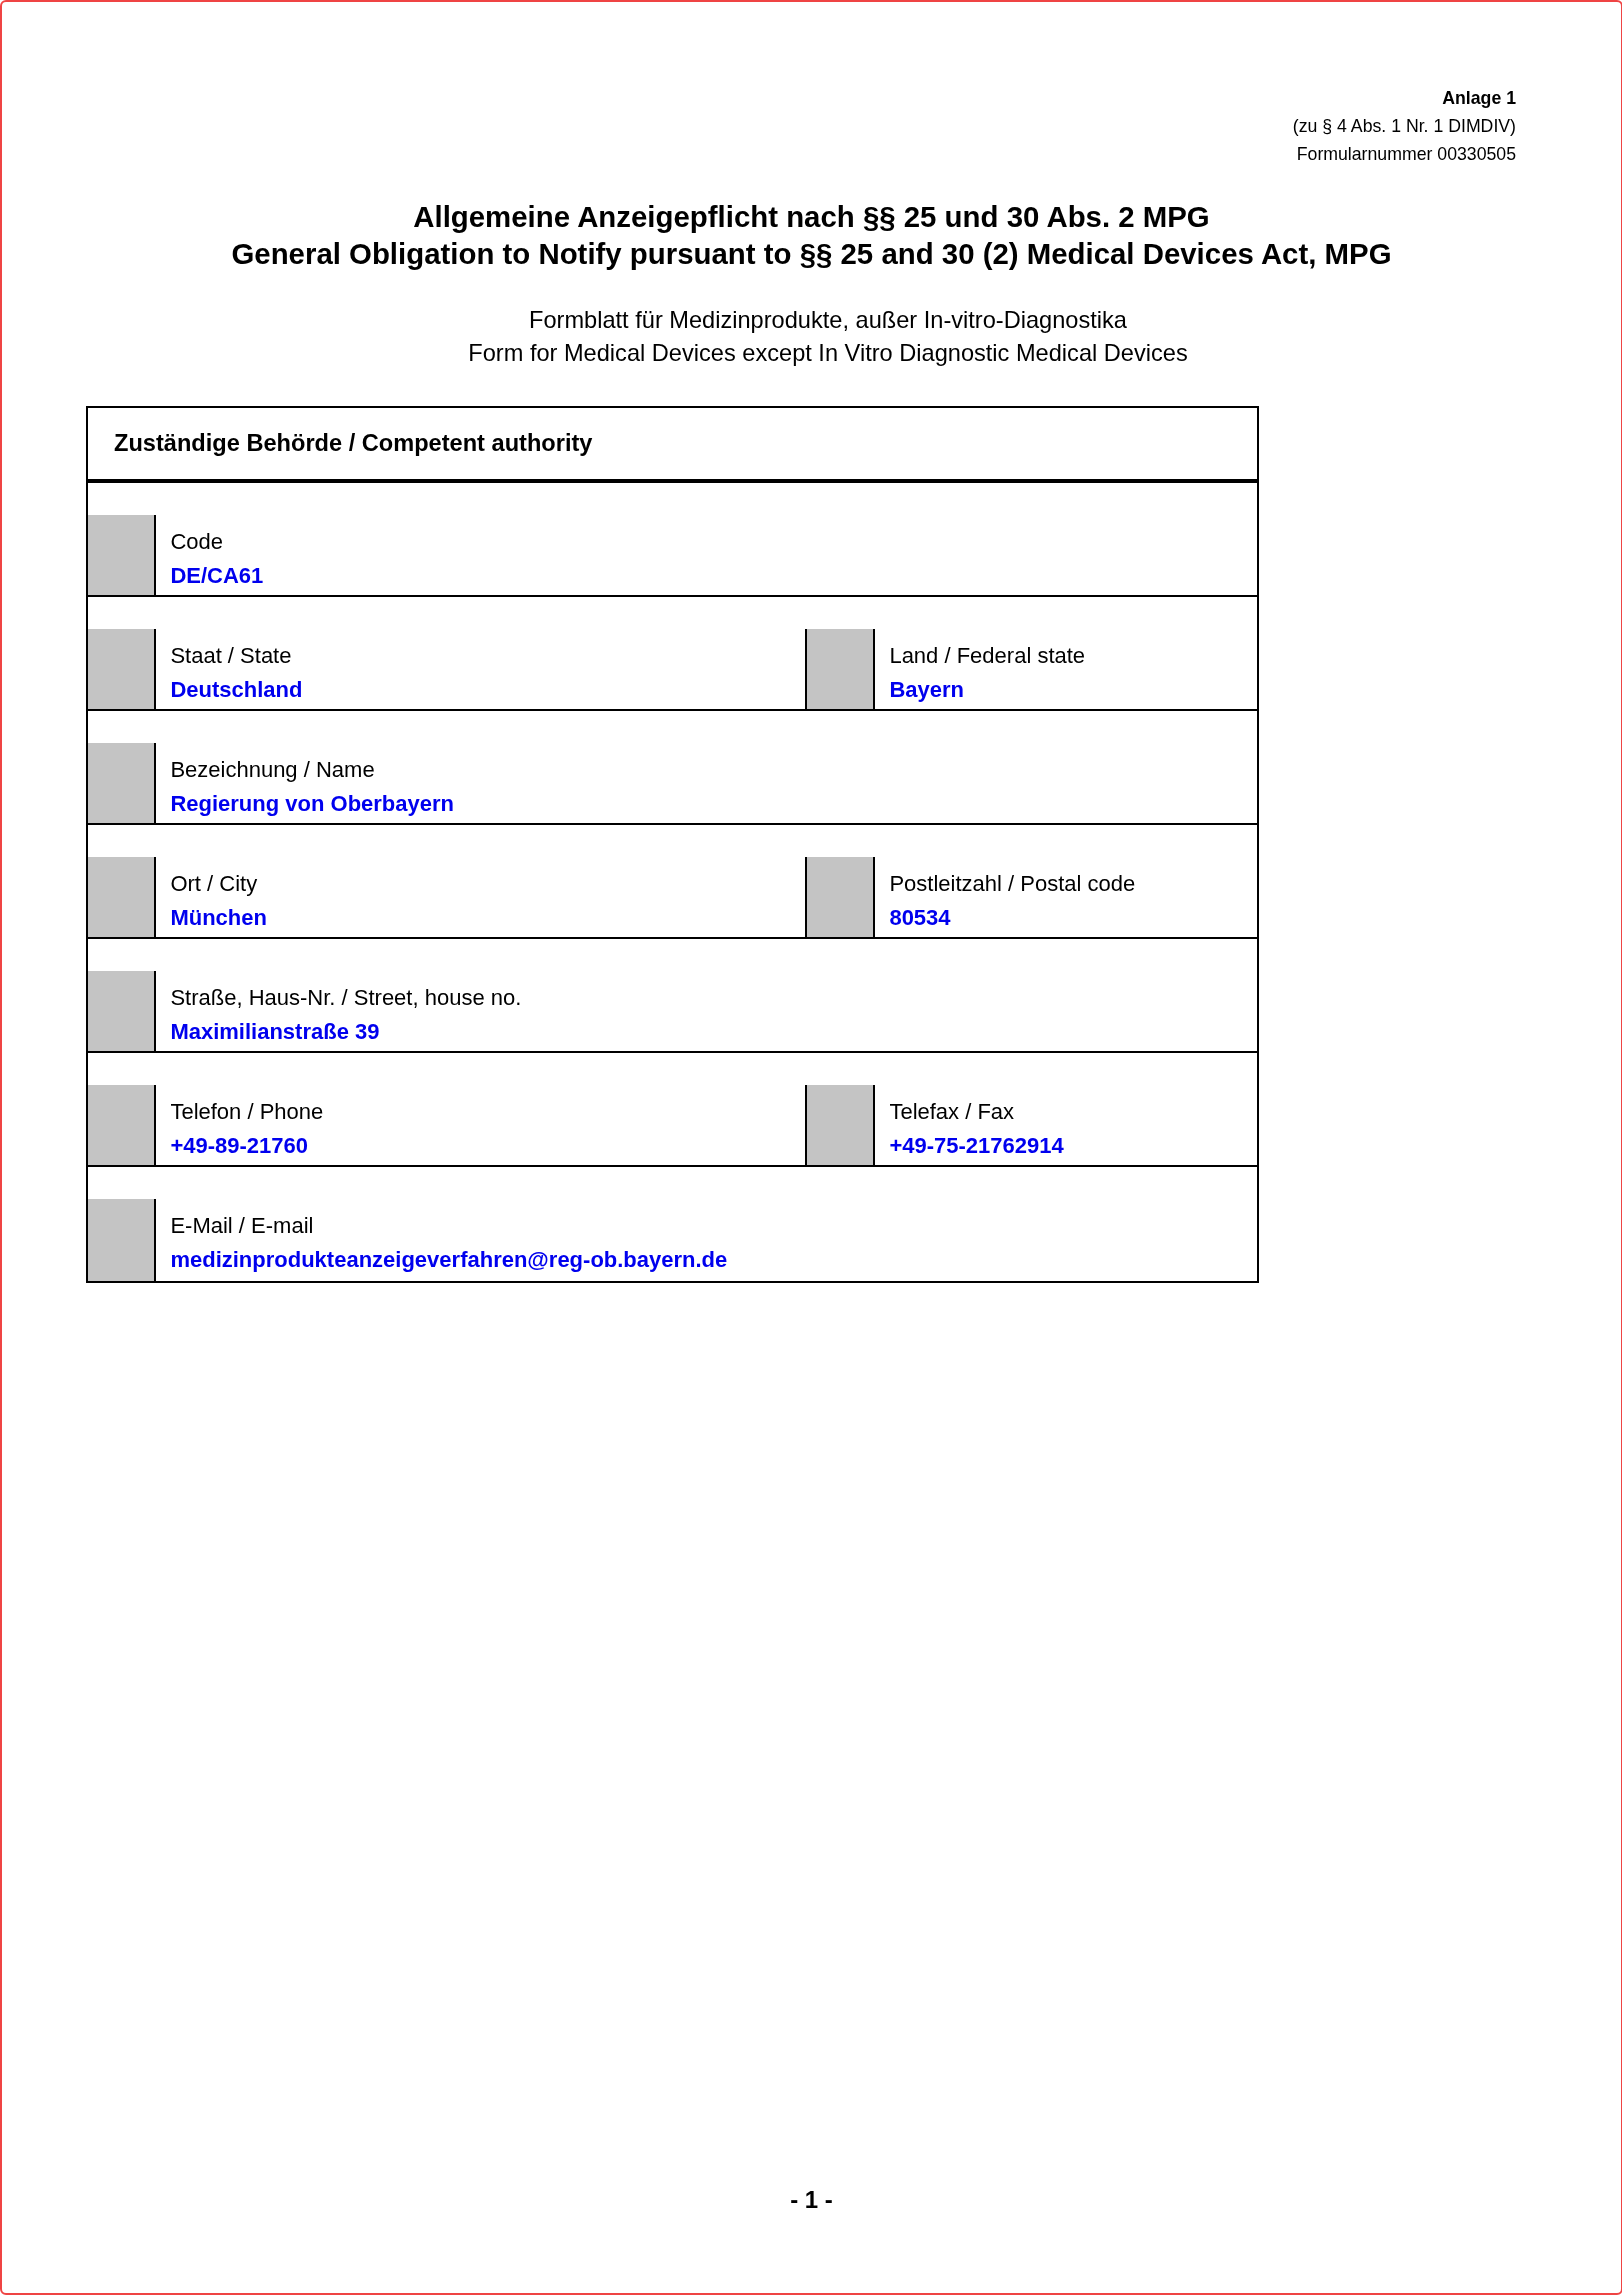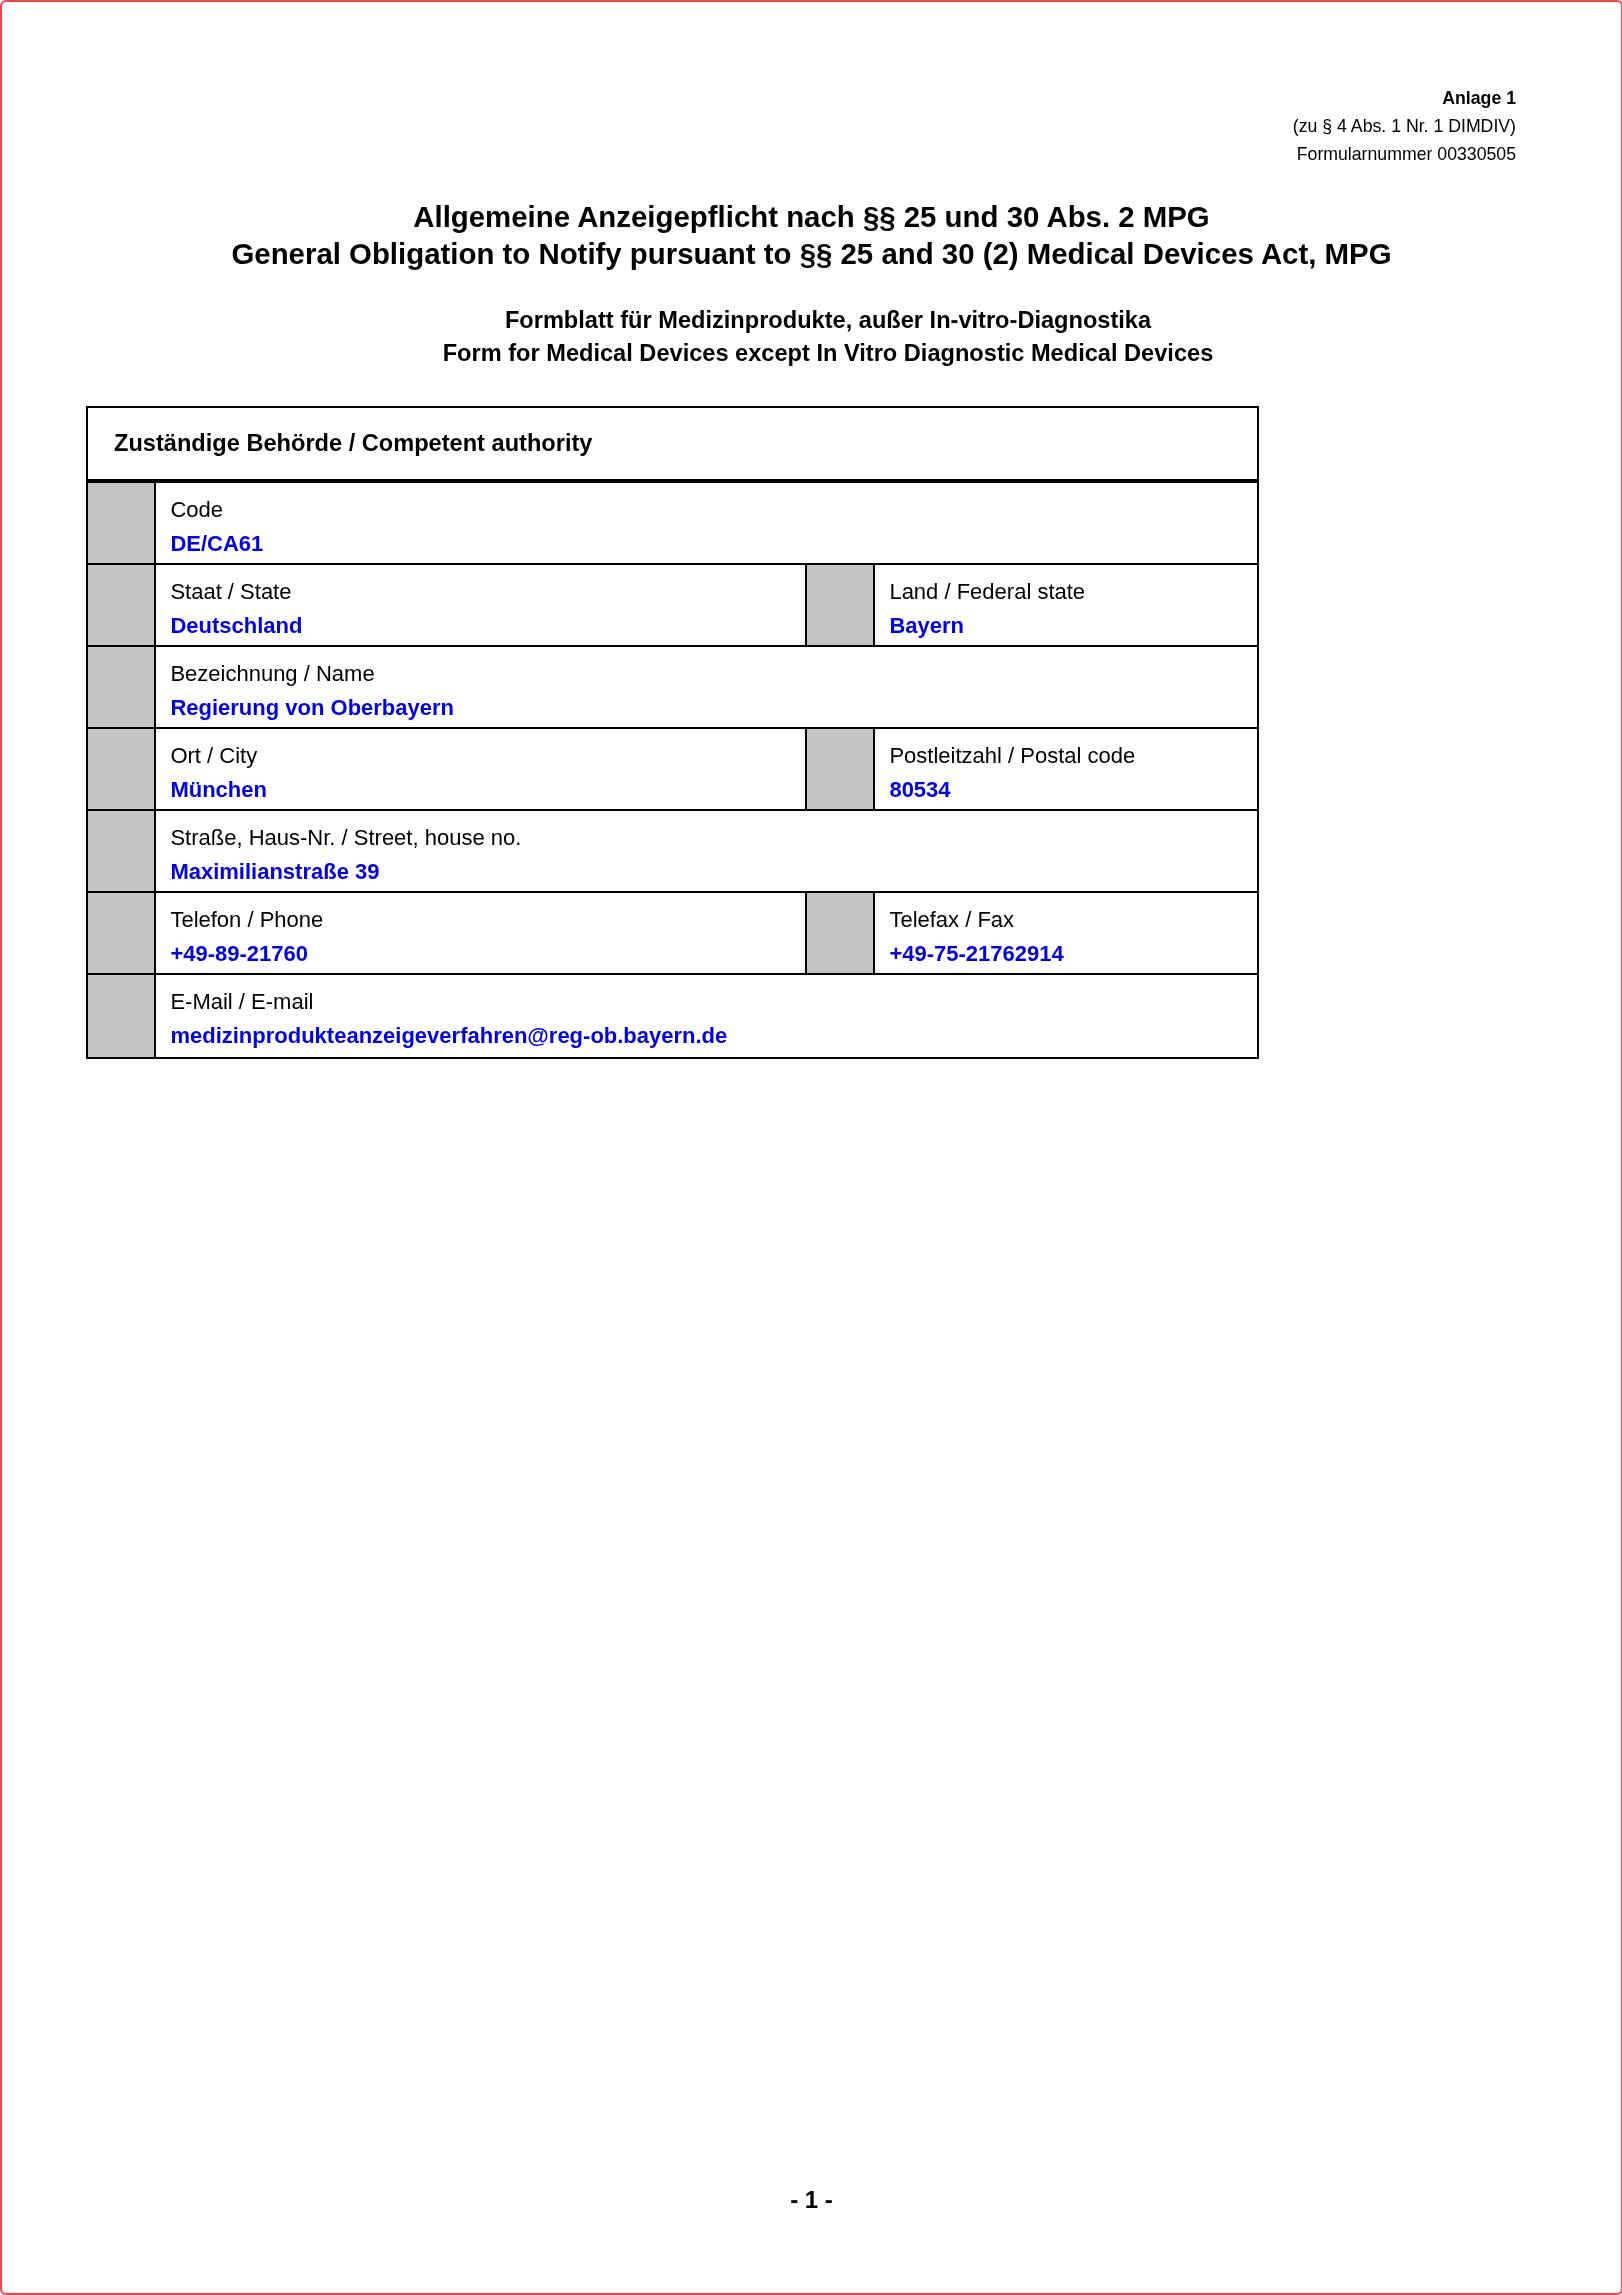--- a/index.html
+++ b/index.html
@@ -23,38 +23,38 @@
   }
   .ref-line-1 { font-weight:bold; }
   
   .title-block {
     position:absolute; top:196px; left:0; width:100%;
     text-align:center; font-weight:bold;
     font-size:29.4px; line-height:37px;
   }
   .subtitle-block {
     position:absolute; top:302px; left:0; width:100%;
-    text-align:center; font-weight:bold;
+    text-align:center; font-weight:normal;
     font-size:23.6px; line-height:33px;padding-left:33px;
   }
   
   .authority-table {
     position:absolute; top:404px; left:84px;
     width:1173px;
     border:2.6px solid #000;
     background:#fff;
   }
   .t-header {
     height:75px;
     border-bottom:4.6px solid #000;
     display:flex; align-items:center;
     padding-left:26px;
     font-weight:bold; font-size:23.6px;
   }
-  .t-row { display:flex; border-bottom:2px solid #000; height:82px; }
+  .t-row { display:flex; border-bottom:2px solid #000; height:82px;margin-top:32px; }
   .t-row:last-child { border-bottom:none; }
   .cell-gray {
     flex:0 0 68px;
     background:#c4c4c4;
     border-right:2px solid #000;
   }
   .cell-main {
     flex:1 1 auto;
     padding:11.8px 6.5px 0 14.4px;
     overflow:hidden;

